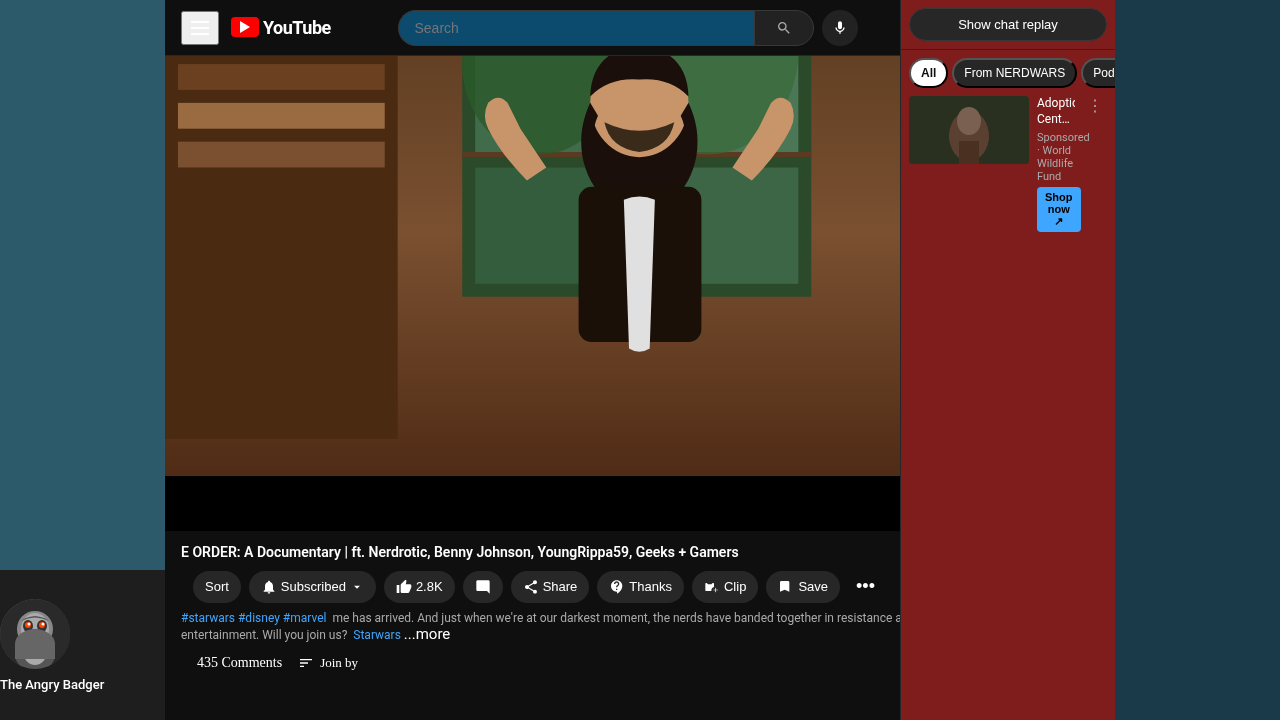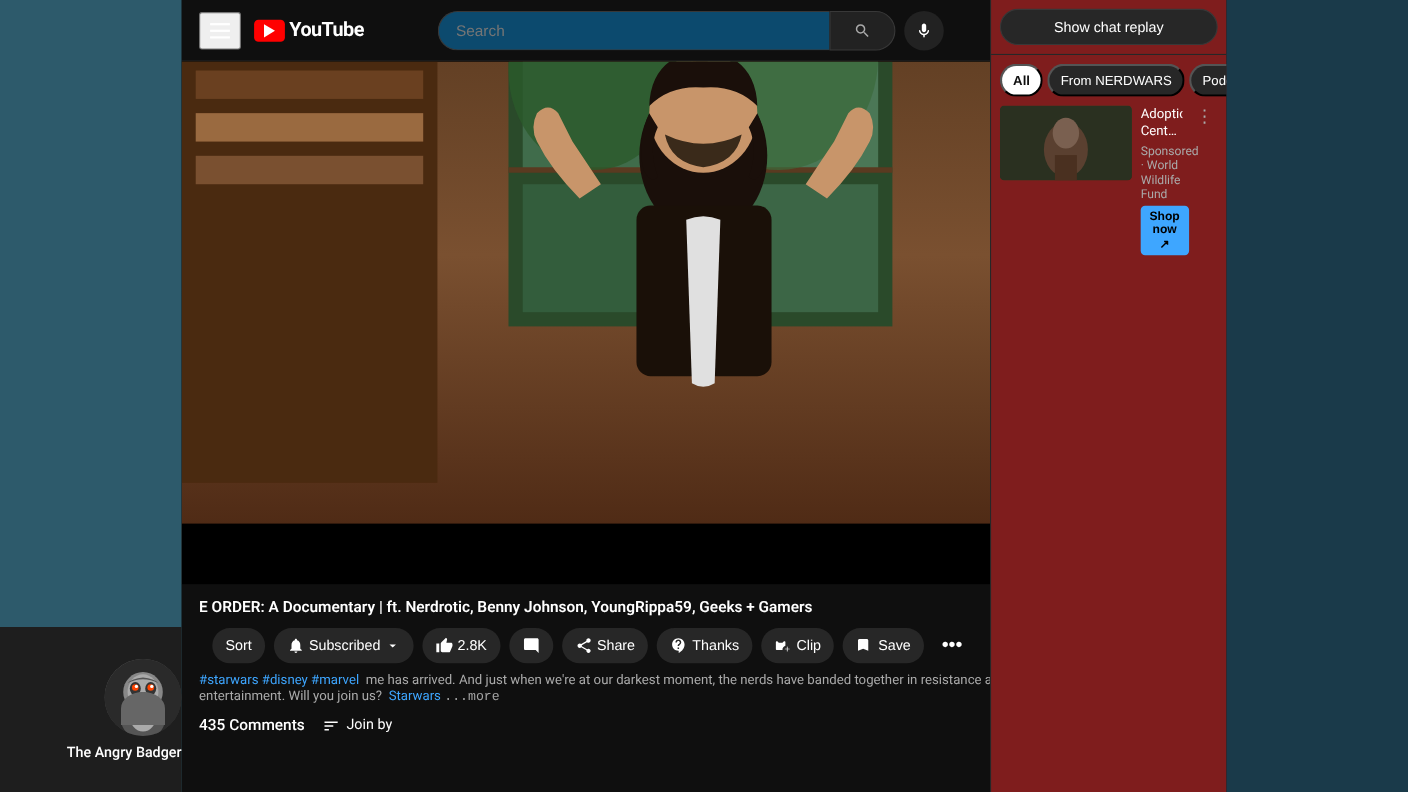--- a/index.html
+++ b/index.html
@@ -65,21 +65,21 @@
 
     .hamburger-icon span {
       display: block;
       width: 18px;
       height: 2px;
       background: #fff;
     }
 
     .yt-logo {
       display: flex;
-      align-items: flex-end;
+      align-items: flex-start;
       gap: 4px;
     }
 
     .yt-logo-icon {
       width: 28px;
       height: 20px;
       background: #ff0000;
       border-radius: 4px;
       display: flex;
       align-items: center;
@@ -298,29 +298,29 @@
       color: #aaa;
       margin-bottom: 4px;
     }
 
     .video-tags {
       font-size: 12px;
       color: #3ea6ff;
     }
 
     .show-more {
-      color: #a3a3a3;
-      font-size: 12px;
+      color: #ffffff;
+      font-size: 15px;
       cursor: pointer;
       display: inline;
-      font-family: Liberation Mono, monospace;
     }
 
     .comments-section {
-      padding: 8px 16px 0;
+      padding: 8px 32px 0;
+      font-family: Liberation Serif, serif;
     }
 
     .comments-header {
       display: flex;
       align-items: center;
       gap: 16px;
       margin-bottom: 8px;
     }
 
     .comments-count {
@@ -486,21 +486,21 @@
     .bottom-left-overlay {
       position: absolute;
       bottom: 0;
       left: 0;
       width: 165px;
       height: 150px;
       background: #1e1e1e;
       z-index: 20;
       display: flex;
       flex-direction: column;
-      align-items: flex-end;
+      align-items: flex-start;
       justify-content: center;
       gap: 8px;
     }
 
     .channel-avatar {
       width: 70px;
       height: 70px;
       border-radius: 50%;
       overflow: hidden;
       background: #333;

